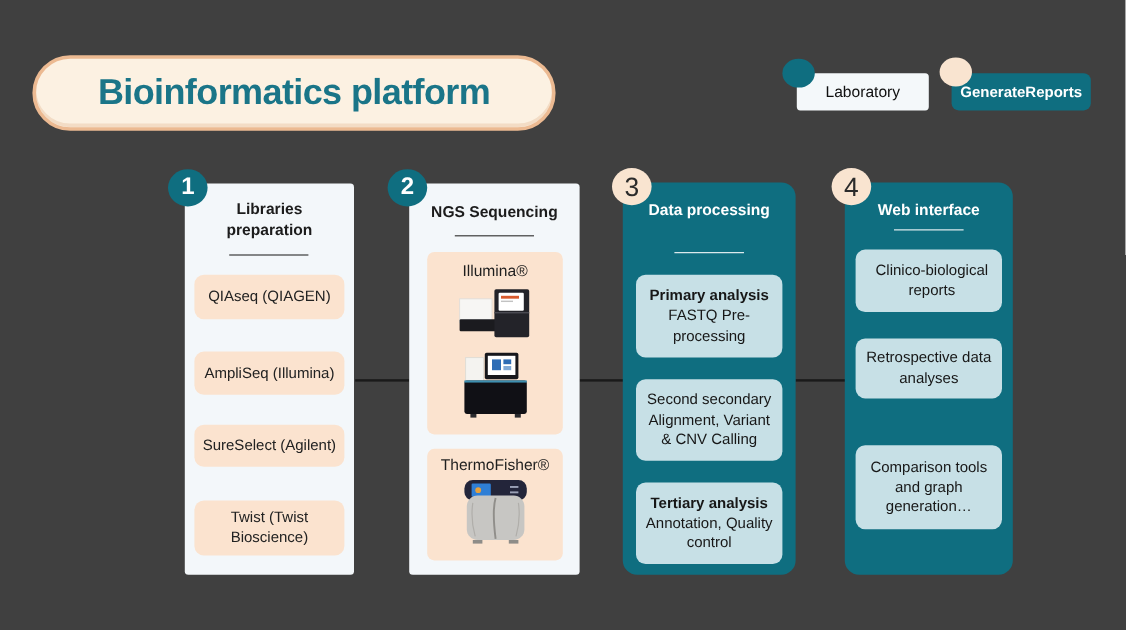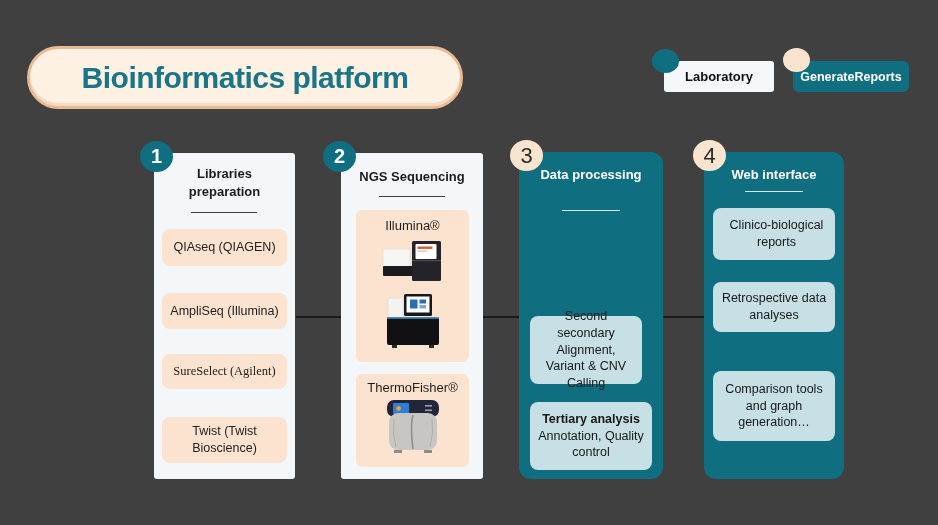--- a/index.html
+++ b/index.html
@@ -17,21 +17,21 @@
   .title-pill span{
     color:#1a7588;font-size:30px;font-weight:bold;letter-spacing:-.5px;
   }
 
   
   .dot{border-radius:50%;z-index:3;}
   .dot-teal{left:652px;top:49px;width:27px;height:24px;background:#0f6e80;}
   .dot-cream{left:783px;top:48px;width:27px;height:24px;background:#f9e4d0;}
   .legend-box{display:flex;align-items:center;justify-content:center;z-index:2;box-sizing:border-box;}
   .legend-lab{left:664px;top:61px;width:110px;height:31px;background:#f4f8fa;border-radius:3px;}
-  .legend-lab span{color:#101010;font-size:13px;font-weight:bold;}
+  .legend-lab span{color:#101010;font-size:13px;font-weight:normal;}
   .legend-gen{left:793px;top:61px;width:116px;height:31px;background:#0f6e80;border-radius:6px;}
   .legend-gen span{color:#ffffff;font-size:12.5px;font-weight:bold;}
 
   
   .badge{width:33px;height:31px;border-radius:50%;display:flex;align-items:center;justify-content:center;z-index:4;}
   .badge-teal{background:#0f6e80;color:#ffffff;font-weight:bold;font-size:20px;}
   .badge-cream{background:#f9e4d0;color:#2b2b2b;font-weight:400;font-size:22px;}
   .badge-1{left:140px;top:141px;}
   .badge-2{left:323px;top:141px;}
   .badge-3{left:510px;top:140px;}
@@ -109,21 +109,21 @@
     <div class="abs col-header col-header-light" style="top:12px;">
       <span style="display:inline-block;width:84px;">Libraries preparation</span>
     </div>
     <div class="abs divider" style="left:37px;top:59px;width:66px;"></div>
     <div class="abs item-box" style="left:8px;top:76px;width:125px;height:37px;">
       <span>QIAseq (QIAGEN)</span>
     </div>
     <div class="abs item-box" style="left:8px;top:140px;width:125px;height:36px;">
       <span>AmpliSeq (Illumina)</span>
     </div>
-    <div class="abs item-box" style="left:8px;top:201px;width:125px;height:35px;font-family:Liberation Serif, serif;">
+    <div class="abs item-box" style="left:8px;top:201px;width:125px;height:35px;">
       <span>SureSelect (Agilent)</span>
     </div>
     <div class="abs item-box" style="left:8px;top:264px;width:125px;height:46px;">
       <span style="display:inline-block;width:90px;">Twist (Twist Bioscience)</span>
     </div>
   </div>
 
   <div class="abs panel panel-light panel-2">
     <div class="abs col-header col-header-light" style="top:15px;">
       <span>NGS Sequencing</span>
@@ -181,21 +181,25 @@
         </svg>
       </div>
     </div>
   </div>
 
   <div class="abs panel panel-teal panel-3">
     <div class="abs col-header col-header-teal" style="top:14px;">
       <span>Data processing</span>
     </div>
     <div class="abs divider divider-light" style="left:43px;top:58px;width:58px;"></div>
-    <div class="abs blue-box" style="left:11px;top:164px;width:112px;height:68px;">
+    <div class="abs blue-box" style="left:11px;top:77px;width:122px;height:69px;">
+      <span class="bt">Primary analysis</span>
+      <span>FASTQ Pre-processing</span>
+    </div>
+    <div class="abs blue-box" style="left:11px;top:164px;width:122px;height:68px;">
       <span class="bt"></span>
       <span>Second secondary Alignment, Variant &amp; CNV Calling</span>
     </div>
     <div class="abs blue-box" style="left:11px;top:250px;width:122px;height:68px;">
       <span class="bt">Tertiary analysis</span>
       <span>Annotation, Quality control</span>
     </div>
   </div>
 
   <div class="abs panel panel-teal panel-4">

